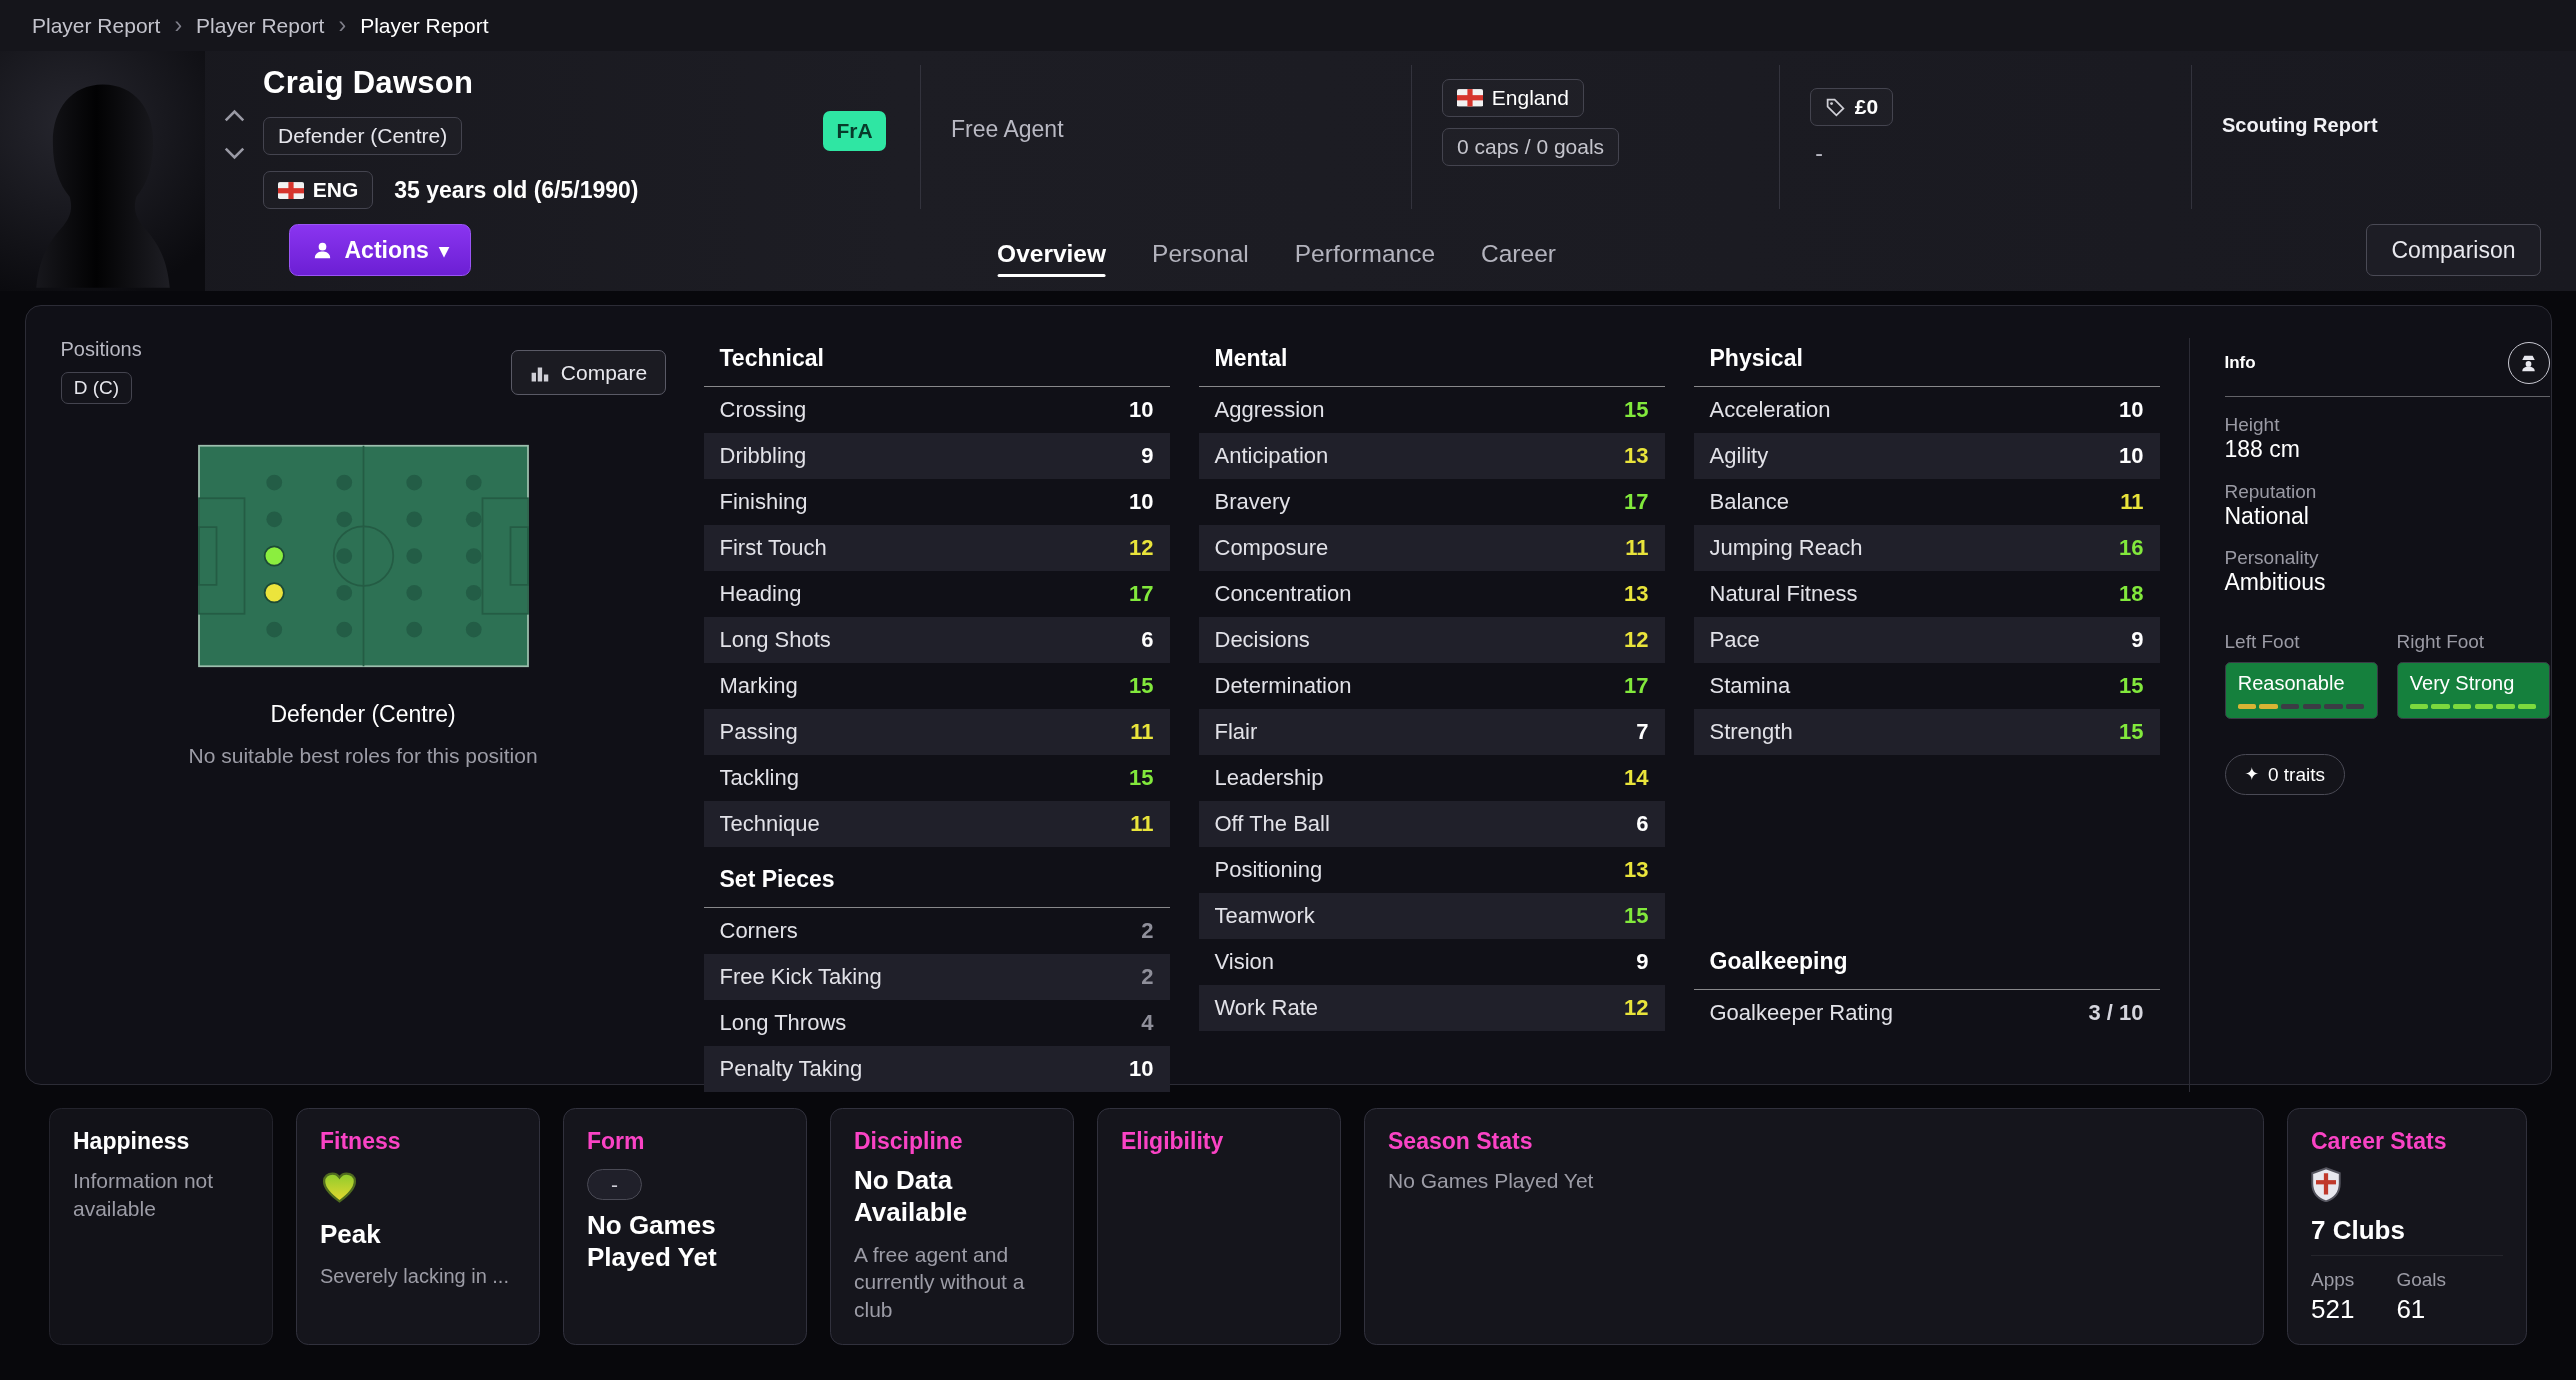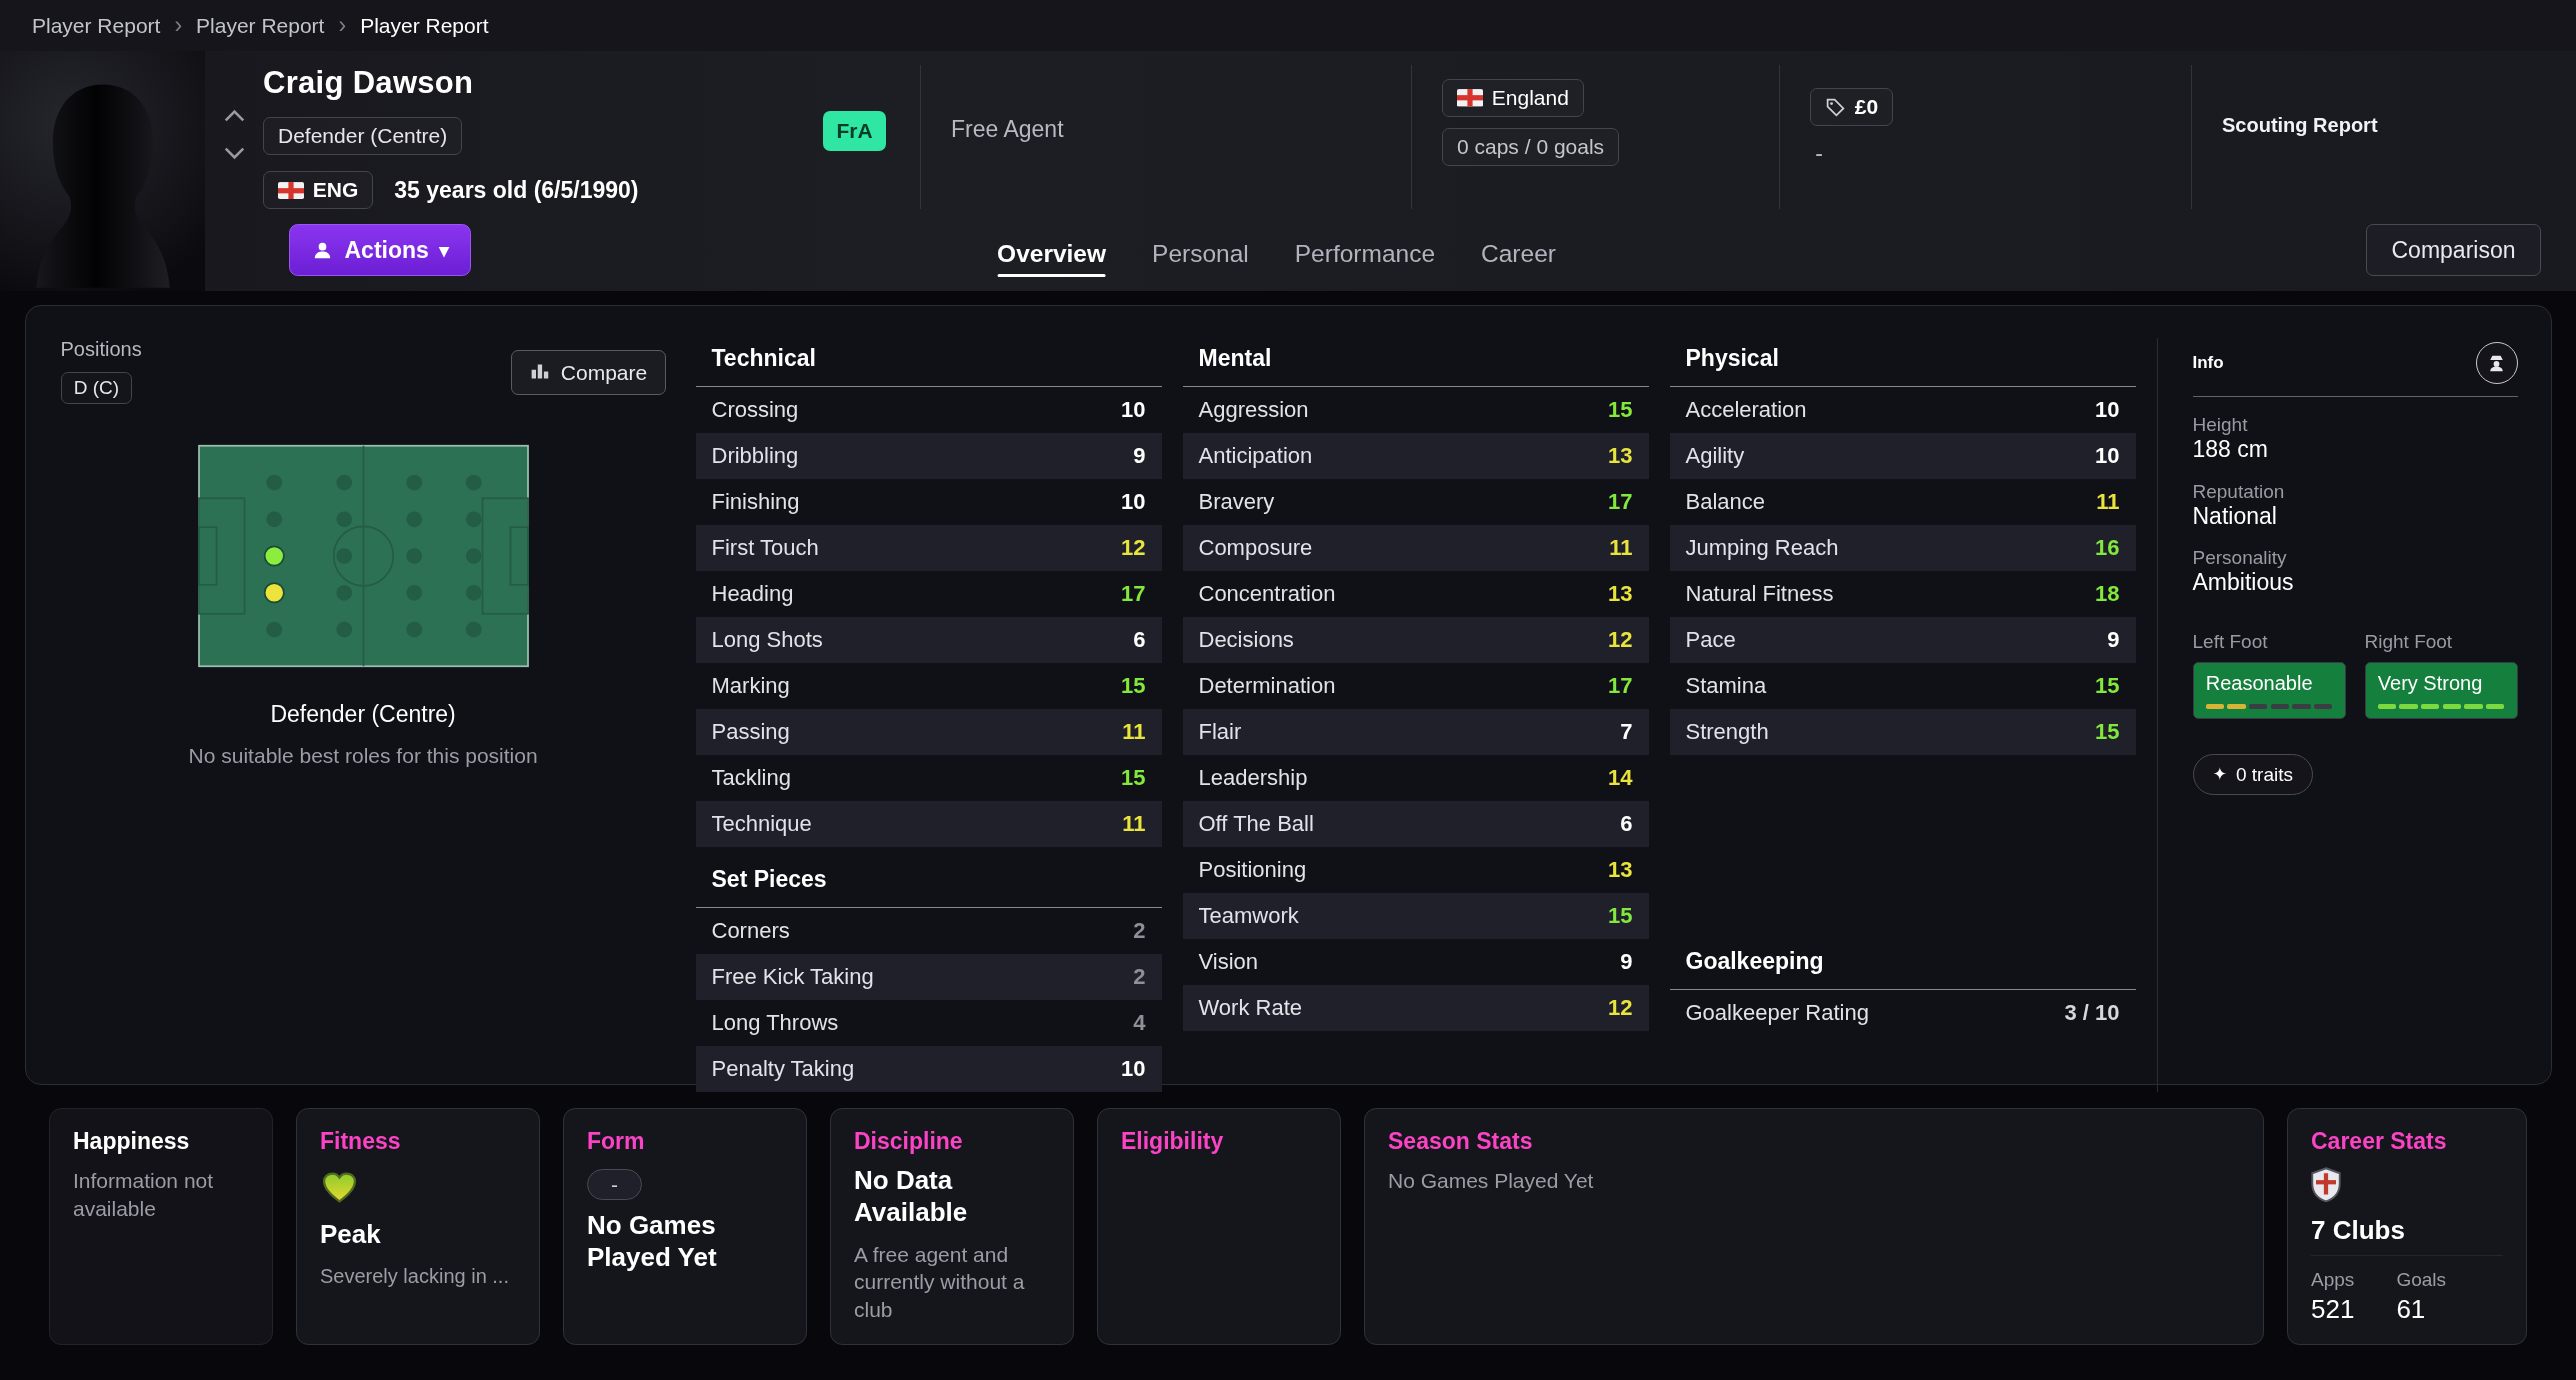--- a/index.html
+++ b/index.html
@@ -43,26 +43,26 @@
   .header-bottom{height:93px;display:flex;align-items:center;padding:0 35px 0 84px;position:relative}
   .actions-btn{display:inline-flex;align-items:center;gap:10.5px;background:linear-gradient(180deg,#8a35f0,#6c1fd4);border:0.9px solid #9a55f5;border-radius:8.8px;padding:11.4px 21px;font-size:23px;font-weight:700}
   .actions-btn .caret{font-size:19px}
   .tabs{position:absolute;left:calc(50% - 114px);transform:translateX(-50%);top:8px;bottom:0;display:flex}
   .tab{display:flex;align-items:center;height:100%;position:relative;font-size:24.5px;color:#b3b3bd;padding:0 23px}
   .tab.active{color:#fff;font-weight:700}
   .tab.active::after{content:"";position:absolute;left:23px;right:23px;bottom:14px;height:3.5px;background:#fff;border-radius:1.8px}
   .comparison-btn{margin-left:auto;border:0.9px solid #4a4a55;background:#1d1d25;border-radius:7px;padding:11.4px 24.5px;font-size:23px;color:#e8e8ee}
 
   
-  .main-panel{margin:14px 24.5px 0;background:#101017;border:0.9px solid #2c2c36;border-radius:16px;padding:32px 35px;height:780px;display:grid;grid-template-columns:614px 466px 466px 466px 1fr;column-gap:21px}
+  .main-panel{margin:14px 24.5px 0;background:#101017;border:0.9px solid #2c2c36;border-radius:16px;padding:32px 35px;height:780px;display:grid;grid-template-columns:614px 466px 466px 466px 1fr;column-gap:29px}
   .positions-col{padding-right:8.8px}
   .pos-head{display:flex;justify-content:space-between;align-items:flex-start}
   .pos-label{color:#b9b9c3;font-size:20px}
   .pos-badge{margin-top:10.5px;padding:4.4px 12.3px;font-size:19px;color:#e6e6ec}
-  .compare-btn{display:inline-flex;align-items:flex-start;gap:10.5px;border:0.9px solid #5a5a66;background:#1b1b22;border-radius:7px;padding:9.6px 17.5px;font-size:21px;margin-top:12.3px;color:#e8e8ee}
+  .compare-btn{display:inline-flex;align-items:flex-end;gap:10.5px;border:0.9px solid #5a5a66;background:#1b1b22;border-radius:7px;padding:9.6px 17.5px;font-size:21px;margin-top:12.3px;color:#e8e8ee}
   .pitch{display:block;margin:40px auto 0}
   .pos-name{text-align:center;font-size:23px;margin-top:33px}
   .pos-msg{text-align:center;font-size:21px;color:#9c9ca6;margin-top:16px}
 
   .attr-title{font-size:23px;font-weight:700;padding:7px 16px 14px;border-bottom:1.8px solid rgba(255,255,255,.5)}
   .attr-row{height:46px;display:flex;justify-content:space-between;align-items:center;padding:0 16px;font-size:22px}
   .attr-rows .attr-row:nth-child(even){background:#20202a}
   .attr-name{color:#e2e2e8}
   .attr-value{font-weight:700}
   .set-pieces-title{margin-top:12.3px}

